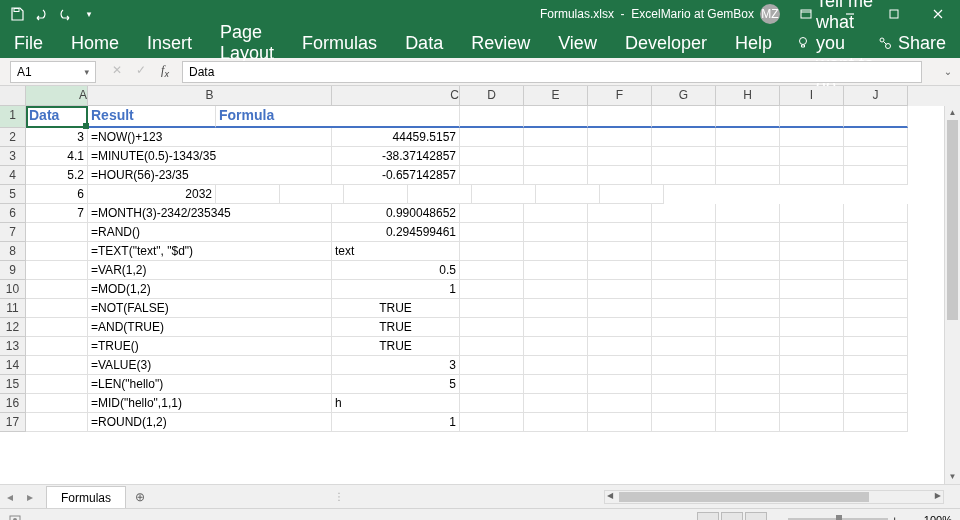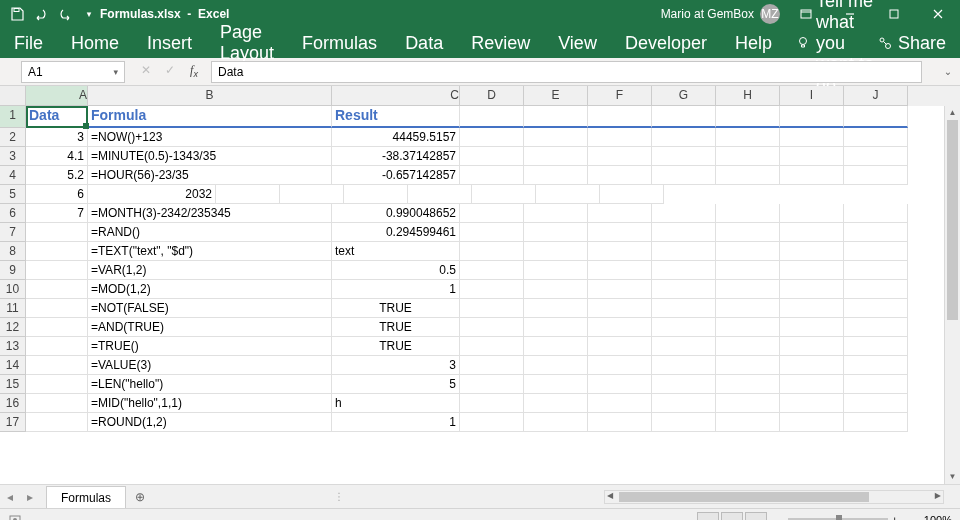--- a/index.html
+++ b/index.html
@@ -2,35 +2,35 @@
 <html><head>
 <meta charset="utf-8">
 <style>
 * { box-sizing: border-box; margin: 0; padding: 0; font-family: "Segoe UI", Arial, sans-serif; }
 body { width: 960px; height: 520px; overflow: hidden; background: #fff; }
 
 
 .titlebar { height: 28px; background: #217346; display: flex; align-items: center; color: #fff; font-size: 12px; }
 .titlebar .qa { display: flex; gap: 2px; padding-left: 6px; }
 .titlebar .qa-btn { width: 22px; height: 22px; display: flex; align-items: center; justify-content: center; }
-.titlebar .title { flex: 1; text-align: left; font-weight: bold; }
+.titlebar .title { flex: 1; text-align: right; }
 .titlebar .user { display: flex; align-items: center; gap: 6px; padding-right: 4px; }
 .avatar { width: 20px; height: 20px; border-radius: 50%; background: #a9a9a9; color: #fff; font-size: 12px; display: flex; align-items: center; justify-content: center; }
 .winctl { display: flex; }
 .winctl .wc { width: 44px; height: 28px; display: flex; align-items: center; justify-content: center; }
 
 
 .ribbon { height: 30px; background: #217346; display: flex; align-items: center; color: #fff; font-size: 18px; }
 .ribbon .tab { padding: 0 14px; height: 30px; display: flex; align-items: center; cursor: default; }
 .ribbon .tell { display: flex; align-items: center; gap: 6px; padding-left: 10px; }
 .ribbon .share { margin-left: auto; padding-right: 14px; display: flex; align-items: center; gap: 6px; }
 
 
 .formulabar { height: 28px; background: #f3f2f1; border-bottom: 1px solid #d4d4d4; display: flex; align-items: center; font-size: 12px; }
-.namebox { width: 104px; height: 22px; border: 1px solid #c7c7c7; background: #fff; margin-left: 21px; display: flex; align-items: center; padding: 0 6px; }
+.namebox { width: 86px; height: 22px; border: 1px solid #c7c7c7; background: #fff; margin-left: 10px; display: flex; align-items: center; padding: 0 6px; }
 .namebox .arrow { margin-left: auto; color: #666; font-size: 9px; }
 .fb-btns { display: flex; gap: 2px; margin-left: 10px; color: #bfbfbf; }
 .fb-btn { width: 22px; text-align: center; }
 .fb-btn.dark { color: #444; font-style: italic; font-family: "Times New Roman", serif; }
 .fx-input { flex: 1; height: 22px; border: 1px solid #c7c7c7; background: #fff; margin: 0 18px 0 6px; display: flex; align-items: center; padding: 0 6px; }
 .fb-exp { width: 16px; color: #666; text-align: center; font-size: 10px; margin-right: 4px; }
 
 
 .gridwrap { position: relative; height: 398px; display: flex; flex-direction: column; }
 .grid { flex: 1; overflow: hidden; position: relative; }
@@ -195,22 +195,22 @@
       <div class="ch cF">F</div>
       <div class="ch cG">G</div>
       <div class="ch cH">H</div>
       <div class="ch cI">I</div>
       <div class="ch cJ">J</div>
     </div>
     <div class="rows" id="rows">
       <div class="row hdr-row">
         <div class="rh sel">1</div>
         <div class="cell cA" style="text-align:left">Data</div>
+        <div class="cell cC" style="text-align:left">Result</div>
         <div class="cell cB">Formula</div>
-        <div class="cell cC" style="text-align:left">Result</div>
         <div class="cell cD"></div>
           <div class="cell cE"></div>
           <div class="cell cF"></div>
           <div class="cell cG"></div>
           <div class="cell cH"></div>
           <div class="cell cI"></div>
           <div class="cell cJ"></div>
       </div>
     <div class="row">
           <div class="rh">2</div>

